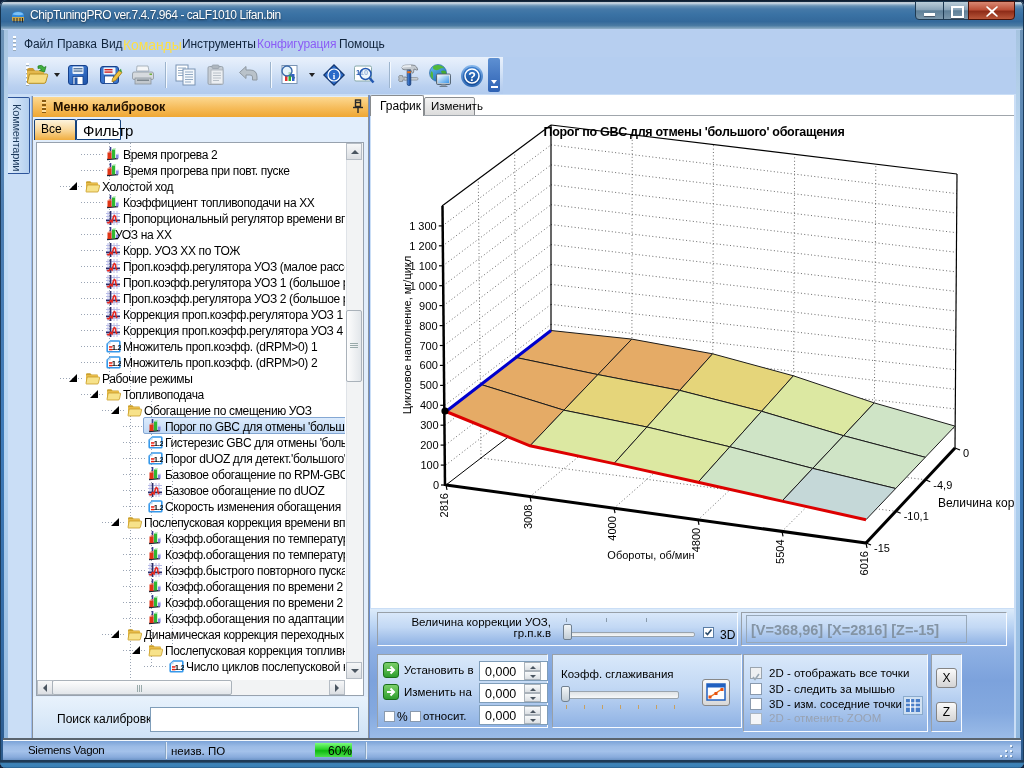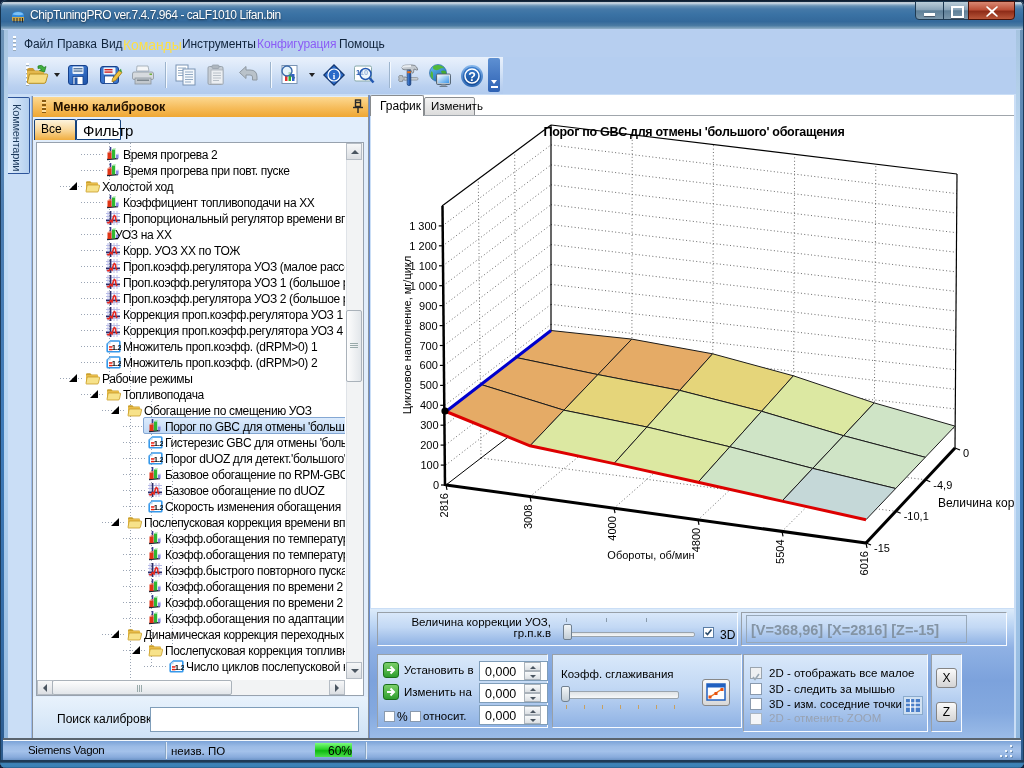--- a/index.html
+++ b/index.html
@@ -926,21 +926,21 @@
       <line x1="7" y1="17" x2="19" y2="9" stroke="#e87820" stroke-width="1.5"></line>
       <rect x="5.5" y="15.5" width="3" height="3" fill="#e85010"></rect>
       <rect x="11.5" y="12" width="3" height="3" fill="#e85010"></rect>
       <rect x="17.5" y="8" width="3" height="3" fill="#e85010"></rect>
     </svg></div>
 
 <div class="abs" style="left:743px;top:654px;width:185px;height:78px;background:linear-gradient(180deg,#d9e8fa 0%,#c2d8f4 45%,#8fb2e4 100%);border-top:1px solid #98a0a8;border-left:1px solid #98a0a8;border-bottom:1px solid #f8fbff;border-right:1px solid #f8fbff;box-sizing:border-box"></div>
 <div class="abs" style="left:750px;top:667px;width:12px;height:12px;background:#eef0f2;border:1px solid #9aa4ae;box-sizing:border-box"><svg width="10" height="10" viewBox="0 0 10 10">
       <path d="M2 5 L4 7.5 L8 2" stroke="#9aa8b4" stroke-width="1.6" fill="none"></path>
     </svg></div>
-<div class="abs" style="left:769px;top:667px;font-size:11.5px;color:#000">2D - отображать все малое</div>
+<div class="abs" style="left:769px;top:667px;font-size:11.5px;color:#000">2D - отображать все точки</div>
 <div class="abs" style="left:750px;top:683px;width:12px;height:12px;background:#fff;border:1px solid #8a9aae;box-sizing:border-box"></div>
 <div class="abs" style="left:769px;top:683px;font-size:11.5px;color:#000">3D - следить за мышью</div>
 <div class="abs" style="left:750px;top:698px;width:12px;height:12px;background:#fff;border:1px solid #8a9aae;box-sizing:border-box"></div>
 <div class="abs" style="left:769px;top:698px;font-size:11.5px;color:#000">3D - изм. соседние точки</div>
 <div class="abs" style="left:903px;top:696px;width:20px;height:19px;background:#cfe0f2;border:1px solid #8aaacc;box-sizing:border-box"><svg width="18" height="17" viewBox="0 0 18 17">
       <rect x="2" y="2" width="14" height="13" fill="#4a7ec8"></rect>
       <g stroke="#fff" stroke-width="1.2">
         <line x1="2" y1="6" x2="16" y2="6"></line>
         <line x1="2" y1="10" x2="16" y2="10"></line>
         <line x1="6.5" y1="2" x2="6.5" y2="15"></line>

